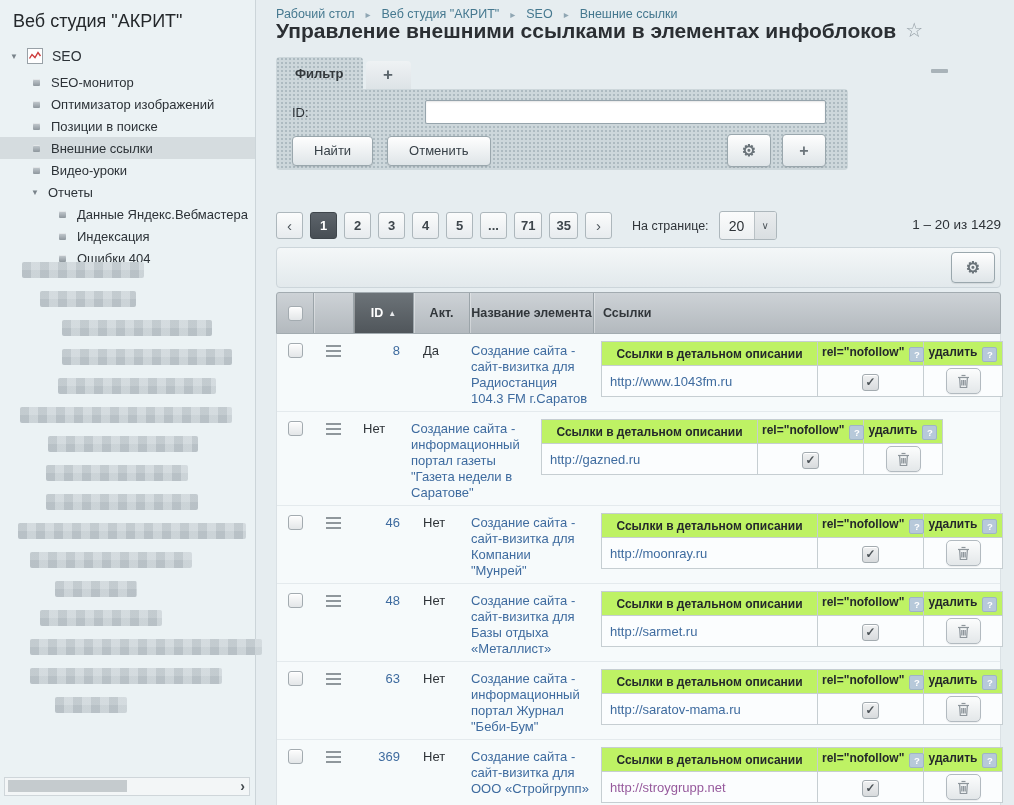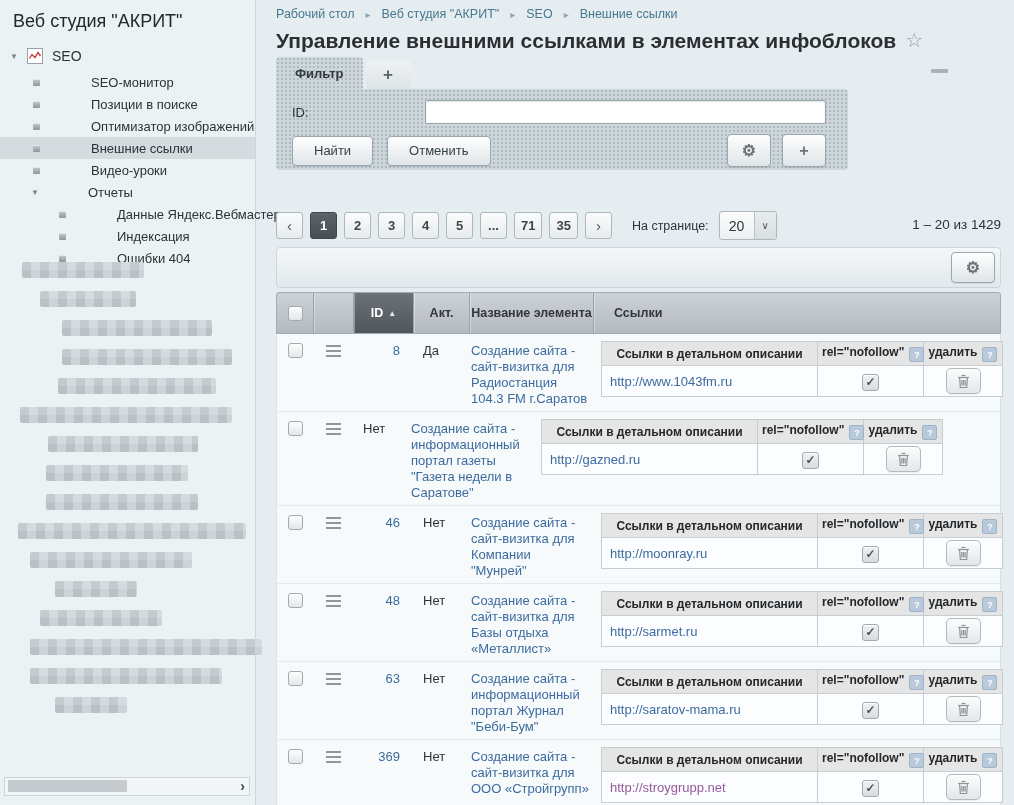--- a/index.html
+++ b/index.html
@@ -10,21 +10,21 @@
   }
   a{text-decoration:none;}
 
   
   #sidebar{position:absolute;left:0;top:0;width:256px;height:805px;box-sizing:border-box;
     background:#ebf2f4;border-right:1px solid #ccd5d9;}
   .sb-title{font-size:18px;color:#24282b;padding:11px 12px 11px 13px;}
   .seo-row{display:flex;align-items:center;padding:5px 8px 7px 10px;font-size:14px;color:#2c3237;cursor:pointer;}
   .tri{font-size:8px;color:#79838a;width:13px;flex:none;}
   .chart-ic{margin:0 9px 0 4px;flex:none;}
-  .sb-item{display:flex;align-items:center;height:22px;padding-left:33px;font-size:13px;color:#2c3237;cursor:pointer;white-space:nowrap;gap:40px;}
+  .sb-item{display:flex;align-items:center;height:22px;padding-left:33px;font-size:13px;color:#2c3237;cursor:pointer;white-space:nowrap;}
   .sb-item.selected{background:#d5dcdf;}
   .bullet{width:7px;height:7px;flex:none;background:linear-gradient(#c6cdd2,#8e979d);border-radius:1px;margin-right:11px;box-shadow:inset 0 1px 0 rgba(255,255,255,.55);}
   .sb-item.child{padding-left:59px;}
   .sb-item .tri{margin-left:-2px;margin-right:4px;}
   #redacted{position:absolute;top:262px;left:0;right:8px;}
   .red-row{height:16px;margin-bottom:13px;border-radius:2px;
     background-color:#d3dadd;
     background-image:
       repeating-linear-gradient(90deg, rgba(148,159,167,.30) 0 9px, rgba(208,216,220,.45) 9px 18px),
       repeating-linear-gradient(0deg, rgba(173,183,189,.28) 0 8px, rgba(222,229,232,.40) 8px 16px);}
@@ -32,21 +32,21 @@
     background:#f3f6f7;border:1px solid #cfd6da;}
   .sb-thumb{position:absolute;left:3px;top:2px;width:119px;height:12px;background:#c5cbce;cursor:pointer;}
   .sb-arrow-r{position:absolute;right:4px;top:0;font-size:14px;font-weight:bold;color:#41484d;line-height:17px;cursor:pointer;}
   .sb-arrow-l{position:absolute;left:-4px;bottom:10px;font-size:14px;font-weight:bold;color:#41484d;cursor:pointer;}
 
   
   #content{position:absolute;left:262px;top:0;width:752px;height:805px;}
   #breadcrumb{position:absolute;left:14px;top:7px;display:flex;align-items:center;gap:11px;font-size:12.5px;}
   .bc-link{color:#45788f;}
   .bc-sep{color:#8fa6b3;font-size:10px;}
-  #page-title{position:absolute;left:14px;top:28px;margin:0;font-size:21px;font-weight:bold;color:#2b2f33;white-space:nowrap;}
+  #page-title{position:absolute;left:14px;top:18px;margin:0;font-size:21px;font-weight:bold;color:#2b2f33;white-space:nowrap;}
   .star{font-size:20px;color:#97a1a8;font-weight:normal;margin-left:9px;vertical-align:1px;cursor:pointer;}
 
   .dotted{background-color:#cdd7db;background-image:radial-gradient(rgba(148,163,171,.55) 1px, transparent 1.3px);background-size:4px 4px;}
   #filter-tabs{position:absolute;left:14px;top:57px;display:flex;align-items:flex-end;}
   .tab-active{height:32px;padding:0 19px;display:flex;align-items:center;font-size:13px;font-weight:bold;color:#32383c;
     border-radius:4px 4px 0 0;cursor:pointer;position:relative;z-index:2;}
   .tab-add{height:28px;width:45px;margin-left:3px;display:flex;align-items:center;justify-content:center;
     background:linear-gradient(#eff2f4,#dde3e6);border-radius:4px 4px 0 0;
     color:#5a646b;font-size:17px;font-weight:bold;cursor:pointer;}
   .minimize{position:absolute;right:66px;top:69px;width:17px;height:4px;background:#a9b3b9;border-radius:1px;cursor:pointer;}
@@ -92,38 +92,38 @@
     background:linear-gradient(#cdd2d6,#b3b9be);}
   .gh{display:flex;align-items:center;justify-content:center;box-sizing:border-box;
     font-size:12.5px;font-weight:bold;color:#32373b;line-height:15px;text-align:center;
     border-left:1px solid #9ba4a9;box-shadow:inset 1px 0 0 rgba(255,255,255,.35);}
   .gh:first-child{border-left:none;box-shadow:none;}
   .w-check{width:36px;flex:none;}
   .w-menu{width:40px;flex:none;}
   .w-id{width:60px;flex:none;}
   .w-act{width:56px;flex:none;}
   .w-name{width:124px;flex:none;}
-  .w-links{flex:1;justify-content:flex-start;padding-left:20px;}
+  .w-links{flex:1;justify-content:flex-start;padding-left:9px;}
   .gh-id{background:linear-gradient(#6c7378,#50565b);color:#fff;cursor:pointer;}
   .sort-arrow{font-size:8px;margin-left:5px;color:#e8eaec;}
   .gbody{border-left:1px solid #dae1e5;border-right:1px solid #dae1e5;}
   .trow{display:flex;background:#f6fafb;border-bottom:1px solid #e4eaed;}
   .cell{box-sizing:border-box;}
   .c-check{width:36px;flex:none;display:flex;justify-content:center;padding-top:9px;}
   .c-menu{width:40px;flex:none;display:flex;justify-content:center;padding-top:11px;}
   .c-id{width:60px;flex:none;text-align:right;padding:9px 13px 0 0;font-size:13px;}
   .c-act{width:56px;flex:none;padding:9px 0 0 10px;font-size:13px;color:#2e3338;}
   .c-name{width:124px;flex:none;padding:9px 4px 4px 2px;font-size:13px;line-height:16px;}
   .c-links{flex:1;padding:7px 3px 10px 8px;}
   .lnk{color:#3e6b9f;cursor:pointer;}
   .lnk.visited{color:#96599c;}
 
   table.nested{border-collapse:collapse;width:401px;table-layout:fixed;}
   .nested th,.nested td{border:1px solid #c6ced2;box-sizing:border-box;}
-  .nested th{background:#e5e5e5;font-size:12px;font-weight:bold;color:#24282b;padding:3px 4px;height:23px;text-align:center;white-space:nowrap;}
+  .nested th{background:#bef264;font-size:12px;font-weight:bold;color:#24282b;padding:3px 4px;height:23px;text-align:center;white-space:nowrap;}
   .nested td{background:#fbfdfe;height:27px;padding:2px 8px;margin-top:32px;}
   .col-main{width:216px;} .col-nof{width:106px;} .col-del{width:79px;}
   .nb-url a{font-size:13px;}
   .nb-nof,.nb-del{text-align:center;}
   .help{display:inline-block;width:13px;height:13px;line-height:13px;flex:none;
     background:#b7c9da;border:1px solid #9fb4c6;border-radius:2px;
     color:#fff;font-size:9.5px;font-weight:bold;text-align:center;margin-left:5px;vertical-align:-2px;cursor:pointer;}
 
   .checkbox{display:inline-block;width:15px;height:15px;box-sizing:border-box;cursor:pointer;
     border:1px solid #a3abb0;border-radius:3px;background:linear-gradient(#fdfdfd,#e3e6e8);
@@ -151,25 +151,25 @@
     <span>SEO</span>
   </div>
 
   <div id="sb-items">
       <div class="sb-item">
         <span class="bullet"></span>
         <span>SEO-монитор</span>
       </div>
       <div class="sb-item">
         <span class="bullet"></span>
+        <span>Оптимизатор изображений</span>
+      </div>
+      <div class="sb-item">
+        <span class="bullet"></span>
         <span>Позиции в поиске</span>
-      </div>
-      <div class="sb-item">
-        <span class="bullet"></span>
-        <span>Оптимизатор изображений</span>
       </div>
       <div class="sb-item selected">
         <span class="bullet"></span>
         <span>Внешние ссылки</span>
       </div>
       <div class="sb-item">
         <span class="bullet"></span>
         <span>Видео-уроки</span>
       </div>
     </div>

